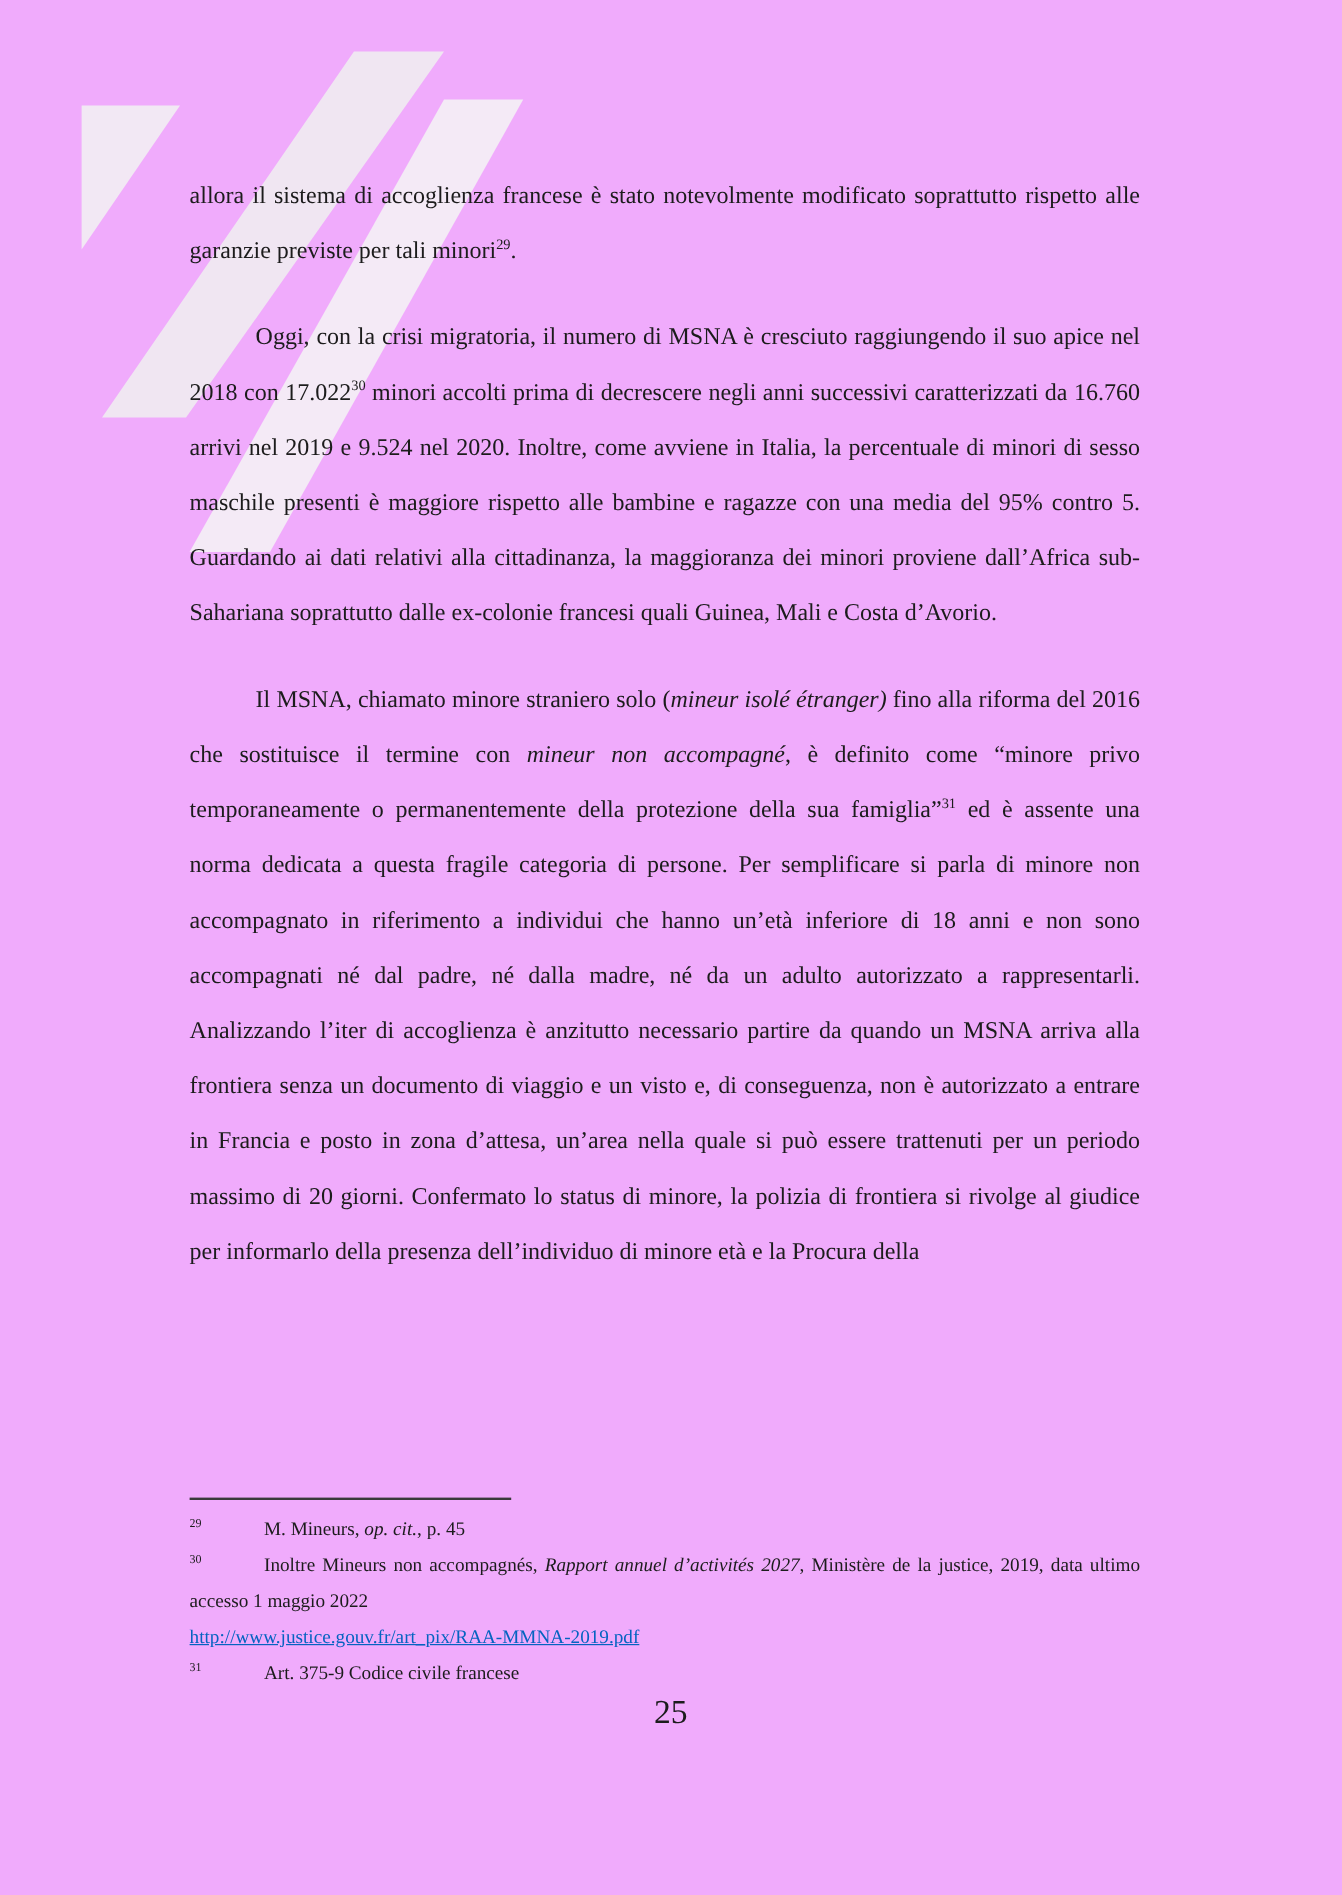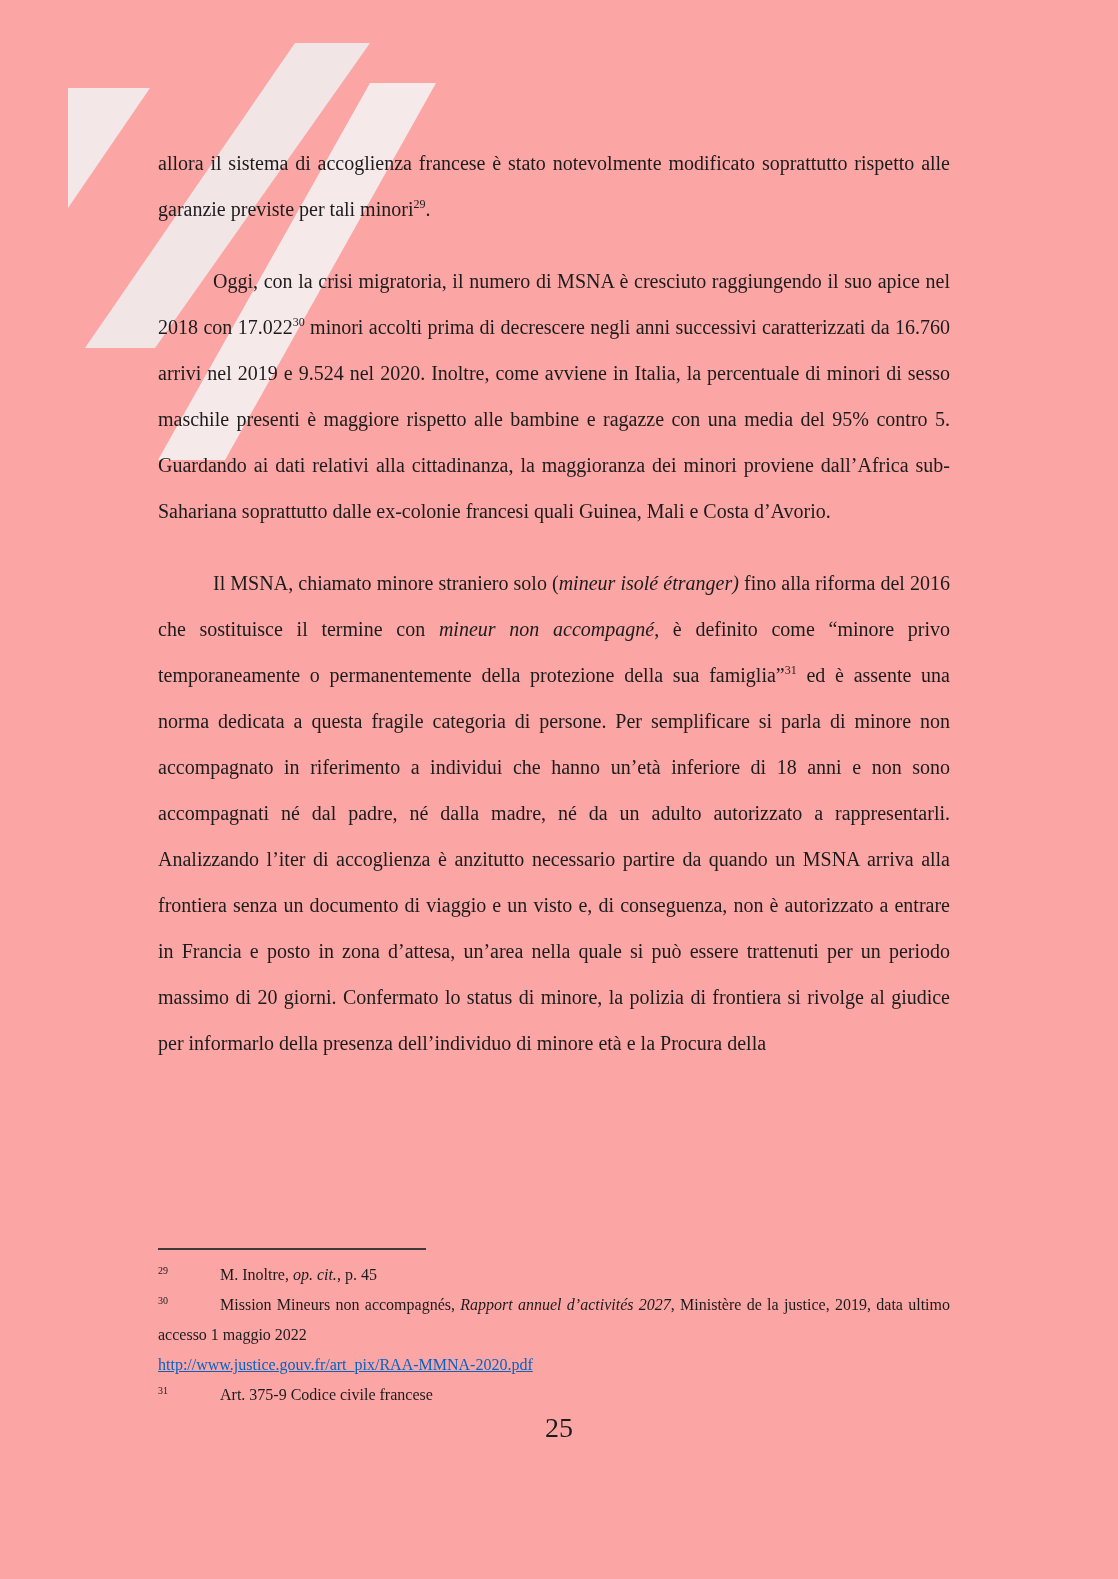--- a/index.html
+++ b/index.html
@@ -4,21 +4,21 @@
 <style>
   html, body {
     margin: 0;
     padding: 0;
     background: #ffffff;
   }
   .page {
     position: relative;
     width: 1118px;
     height: 1579px;
-    background: #fca5a5;
+    background: #f0abfc;
     overflow: hidden;
     font-family: "Liberation Serif", "DejaVu Serif", serif;
     color: #1c1c1c;
   }
   .watermark {
     position: absolute;
     left: 40px;
     top: 28px;
     opacity: 0.85;
     pointer-events: none;
@@ -98,22 +98,22 @@
 
   <div class="content">
       <p class="body-para"><span>allora il sistema di accoglienza francese è stato notevolmente modificato soprattutto rispetto alle garanzie previste per tali minori</span><sup>29</sup><span>.</span></p>
       <p class="body-para indent"><span>Oggi, con la crisi migratoria, il numero di MSNA è cresciuto raggiungendo il suo apice nel 2018 con 17.022</span><sup>30</sup><span> minori accolti prima di decrescere negli anni successivi caratterizzati da 16.760 arrivi nel 2019 e 9.524 nel 2020. Inoltre, come avviene in Italia, la percentuale di minori di sesso maschile presenti è maggiore rispetto alle bambine e ragazze con una media del 95% contro 5. Guardando ai dati relativi alla cittadinanza, la maggioranza dei minori proviene dall’Africa sub-Sahariana soprattutto dalle ex-colonie francesi quali Guinea, Mali e Costa d’Avorio.</span></p>
       <p class="body-para indent"><span>Il MSNA, chiamato minore straniero solo (</span><span class="it">mineur isolé étranger)</span><span> fino alla riforma del 2016 che sostituisce il termine con </span><span class="it">mineur non accompagné</span><span>, è definito come “minore privo temporaneamente o permanentemente della protezione della sua famiglia”</span><sup>31</sup><span> ed è assente una norma dedicata a questa fragile categoria di persone. Per semplificare si parla di minore non accompagnato in riferimento a individui che hanno un’età inferiore di 18 anni e non sono accompagnati né dal padre, né dalla madre, né da un adulto autorizzato a rappresentarli. Analizzando l’iter di accoglienza è anzitutto necessario partire da quando un MSNA arriva alla frontiera senza un documento di viaggio e un visto e, di conseguenza, non è autorizzato a entrare in Francia e posto in zona d’attesa, un’area nella quale si può essere trattenuti per un periodo massimo di 20 giorni. Confermato lo status di minore, la polizia di frontiera si rivolge al giudice per informarlo della presenza dell’individuo di minore età e la Procura della</span></p>
     </div>
 
   <div class="footnote-area">
     <div class="footnote-sep"></div>
     <div>
-        <div class="footnote"><sup class="fn-num">29</sup><span class="fn-gap"></span><span>M. Inoltre, </span><span class="it">op. cit.</span><span>, p. 45</span></div>
-        <div class="footnote"><sup class="fn-num">30</sup><span class="fn-gap"></span><span>Mission Mineurs non accompagnés, </span><span class="it">Rapport annuel d’activités 2027</span><span>, Ministère de la justice, 2019, data ultimo accesso 1 maggio 2022</span></div>
-        <div class="fn-link-line"><a href="#">http://www.justice.gouv.fr/art_pix/RAA-MMNA-2020.pdf</a></div>
+        <div class="footnote"><sup class="fn-num">29</sup><span class="fn-gap"></span><span>M. Mineurs, </span><span class="it">op. cit.</span><span>, p. 45</span></div>
+        <div class="footnote"><sup class="fn-num">30</sup><span class="fn-gap"></span><span>Inoltre Mineurs non accompagnés, </span><span class="it">Rapport annuel d’activités 2027</span><span>, Ministère de la justice, 2019, data ultimo accesso 1 maggio 2022</span></div>
+        <div class="fn-link-line"><a href="#">http://www.justice.gouv.fr/art_pix/RAA-MMNA-2019.pdf</a></div>
         <div class="footnote"><sup class="fn-num">31</sup><span class="fn-gap"></span><span>Art. 375-9 Codice civile francese</span></div>
       </div>
   </div>
 
   <div class="page-number">25</div>
 
 </div>
 
 </body></html>

